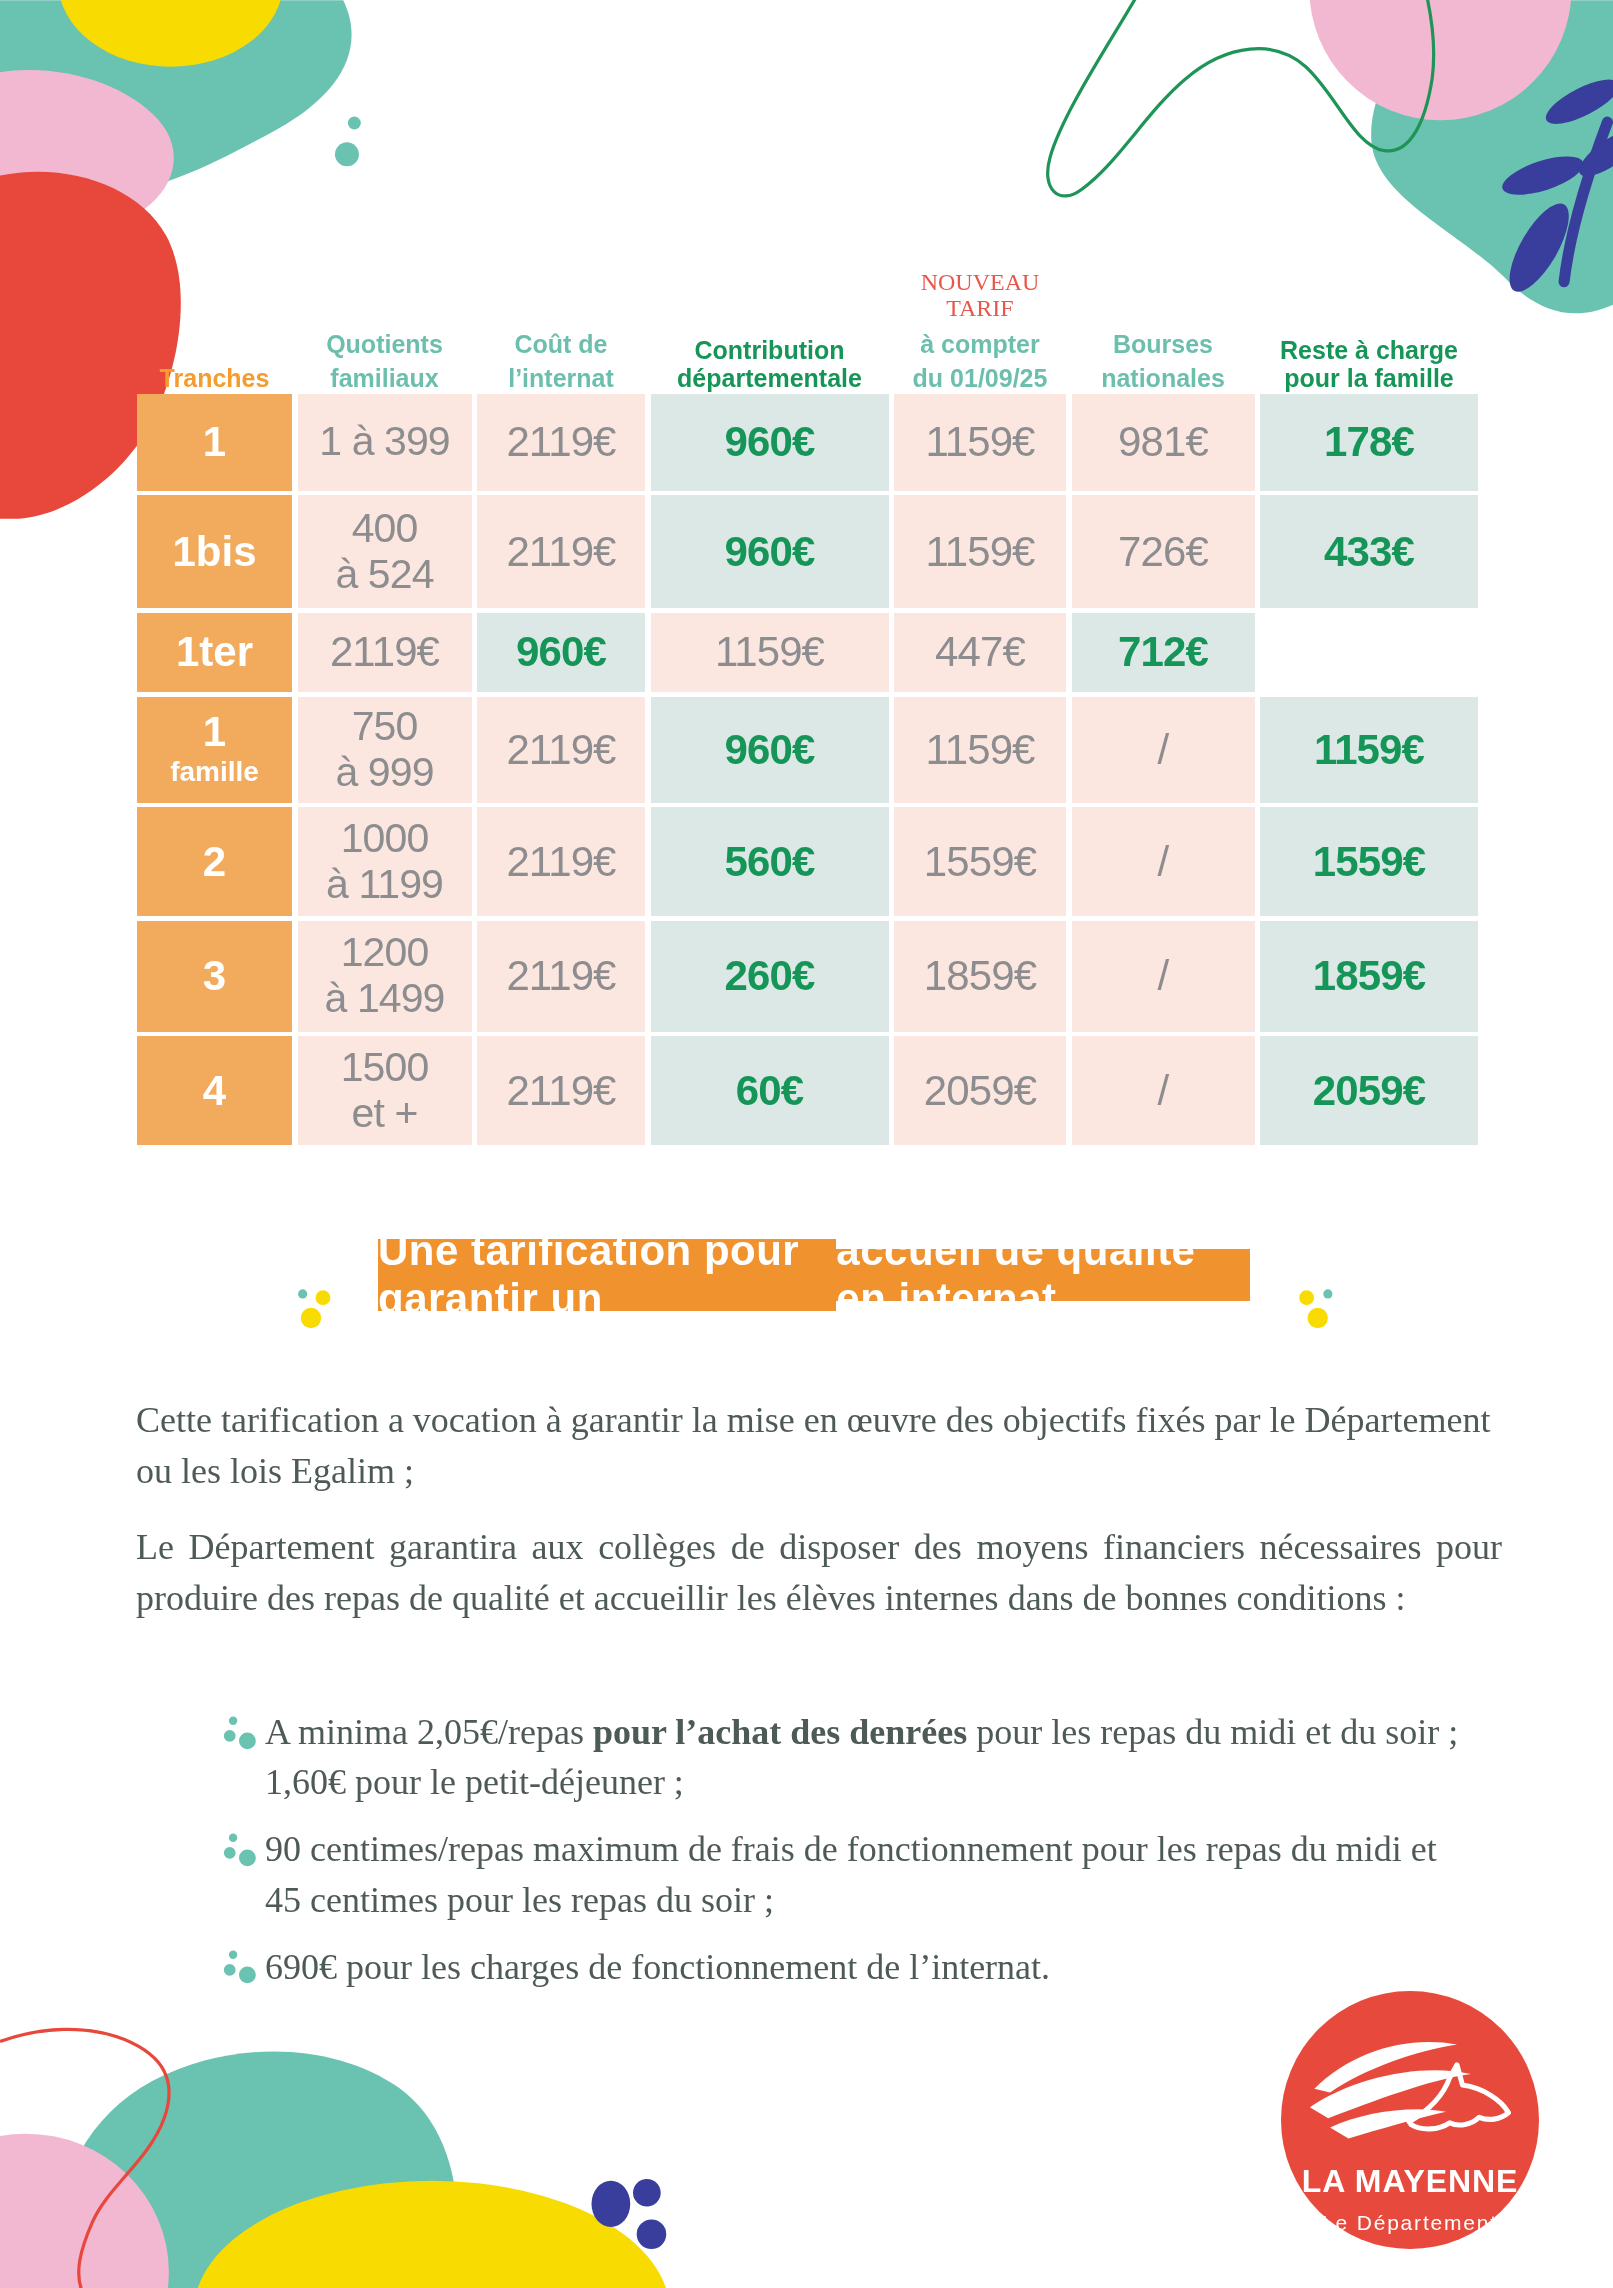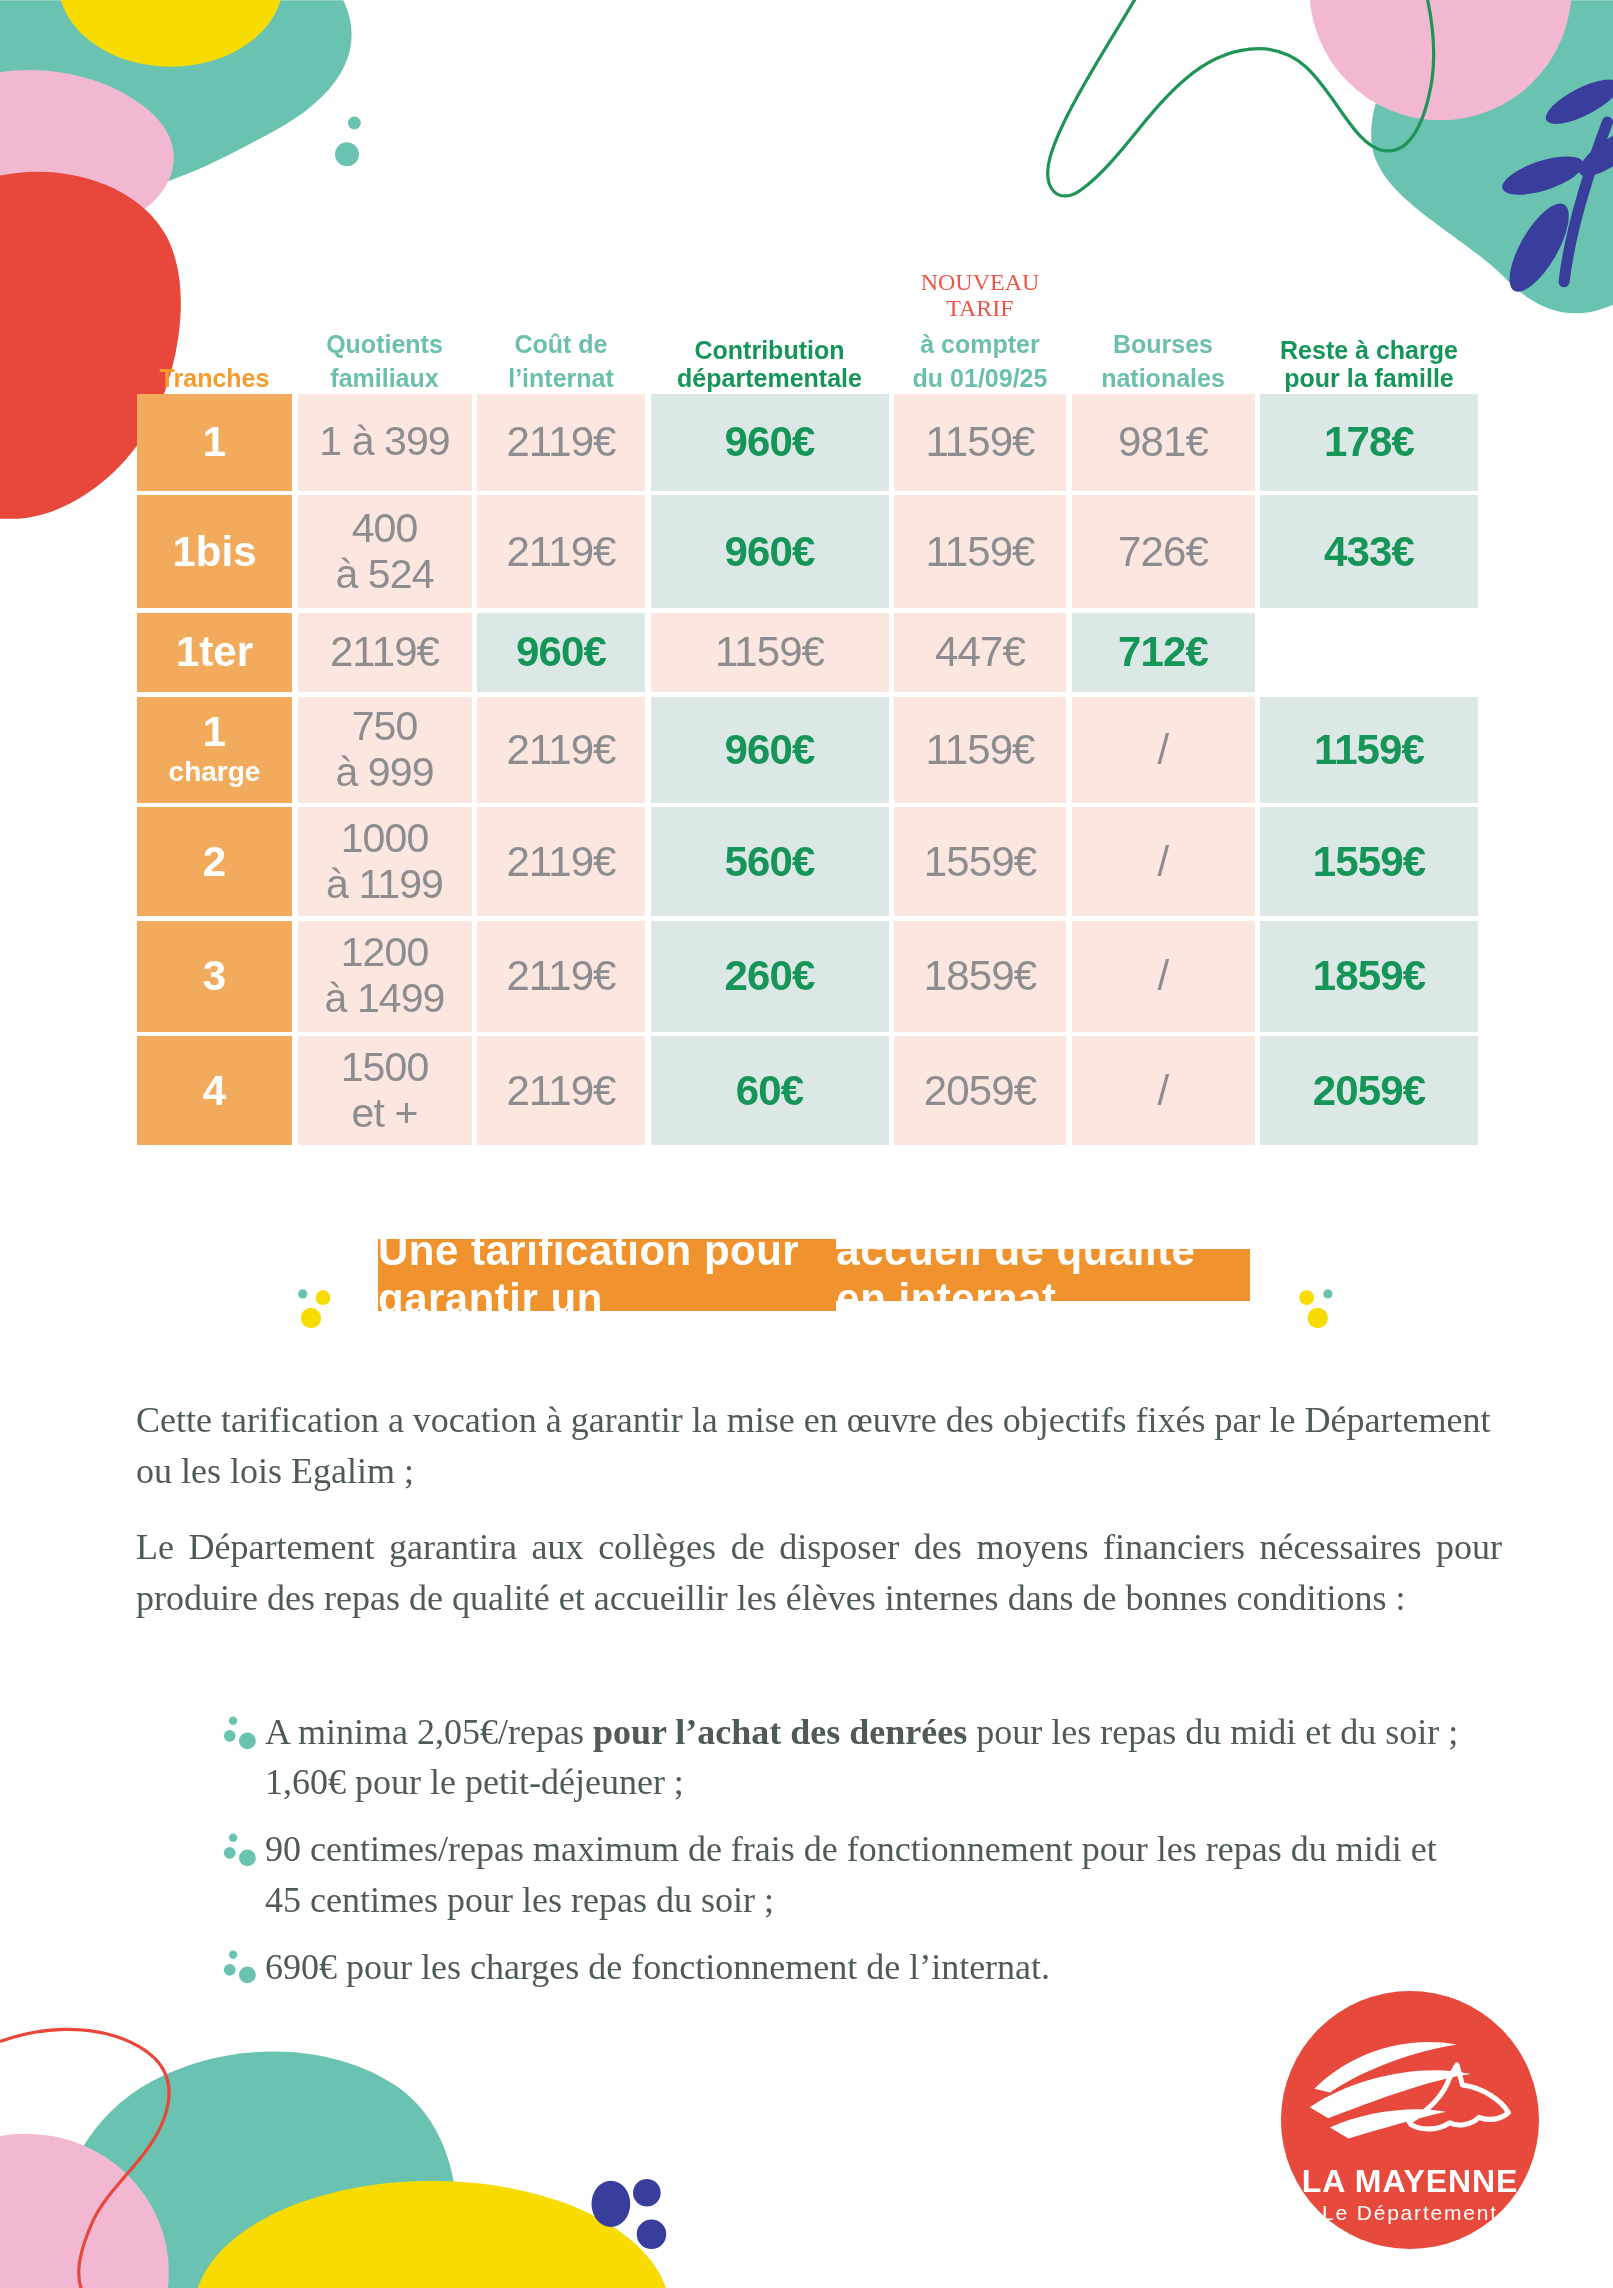--- a/index.html
+++ b/index.html
@@ -68,21 +68,21 @@
   .logo {
     position:absolute; left:1281px; top:1991px; width:258px; height:258px;
     border-radius:50%; background:var(--logo_red);text-decoration:underline;
   }
   .logo svg.pegasus { position:absolute; left:18.5px; top:26px; }
   .logo-title {
     position:absolute; left:0; top:172px; width:100%; text-align:center;
     color:#fff; font-weight:bold; font-size:32px; letter-spacing:0.9px;
   }
   .logo-sub {
-    position:absolute; left:0; top:210px; width:100%; text-align:center;
+    position:absolute; left:0; top:220px; width:100%; text-align:center;
     color:#fff; font-weight:400; font-size:21px; letter-spacing:1.8px;
   }
 </style>
 </head>
 <body>
 
 <div class="page">
 
   <svg class="deco" viewBox="0 0 1748 2480" xmlns="http://www.w3.org/2000/svg">
 
@@ -216,21 +216,21 @@
           <div class="cell bg-pink">
             <span class="num">447€</span>
           </div>
           <div class="cell bg-blue">
             <span class="num strong">712€</span>
           </div>
         </div>
         <div class="trow" style="height: 106px;">
           <div class="cell bg-orange">
             <span class="tranche-main">1</span>
-            <span class="tranche-sub">charge</span>
+            <span class="tranche-sub">famille</span>
           </div>
           <div class="cell bg-pink">
             <span class="q-text">750
 à 999</span>
           </div>
           <div class="cell bg-pink">
             <span class="num">2119€</span>
           </div>
           <div class="cell bg-blue">
             <span class="num strong">960€</span>

